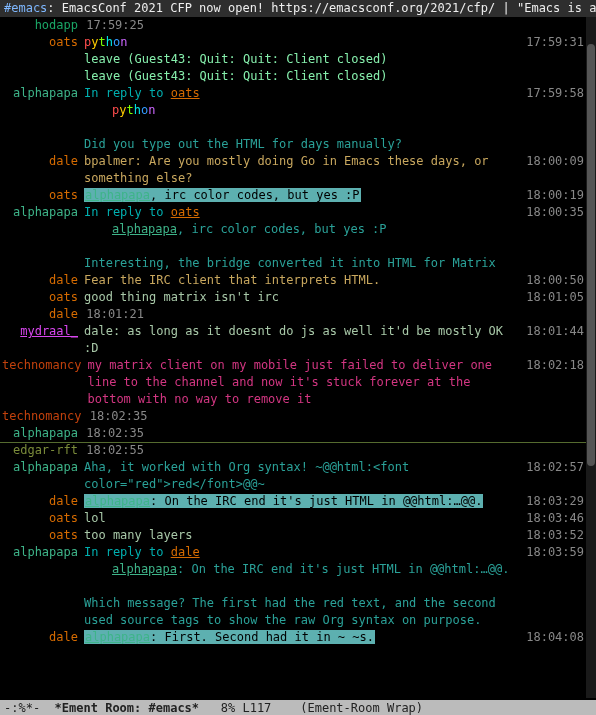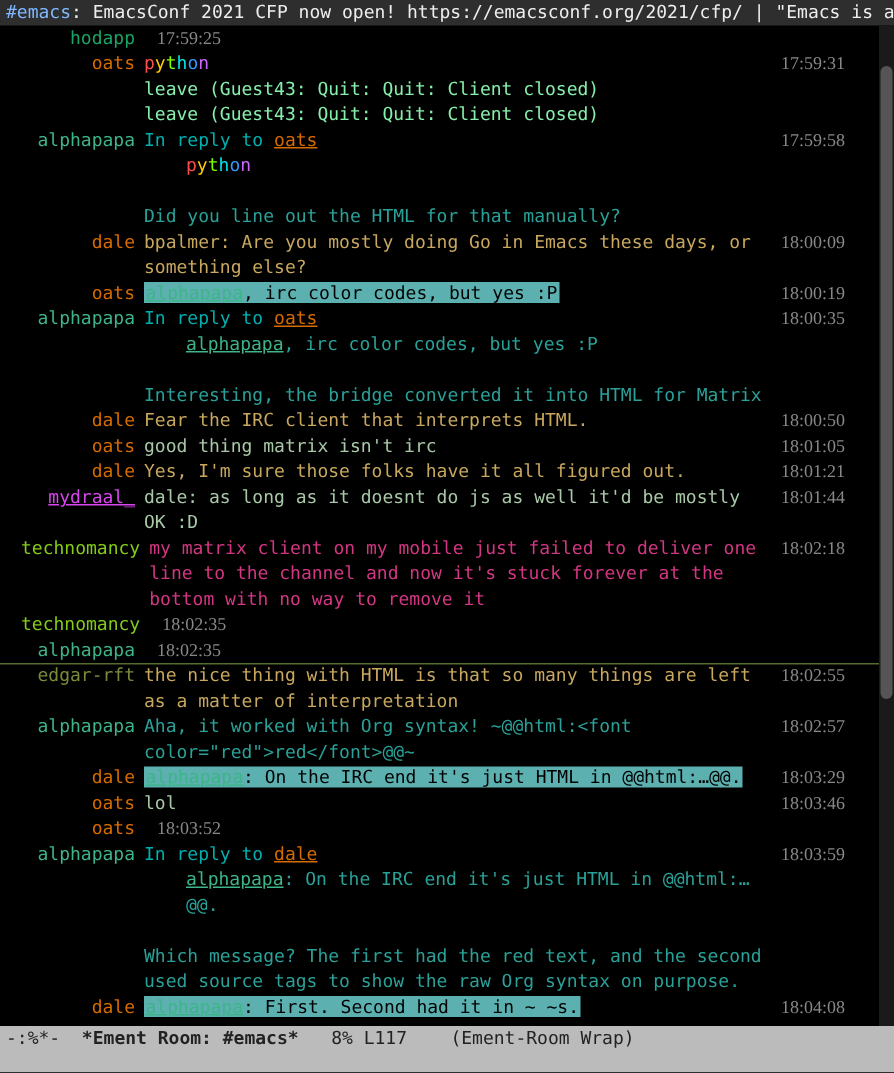--- a/index.html
+++ b/index.html
@@ -35,47 +35,46 @@
   }
   .scrollbar .thumb {
     position: absolute;
     left: 1px; right: 1px;
     background: #555;
     border-radius: 4px;
   }
   .modeline {
     position: absolute;
     bottom: 0; left: 0; right: 0;
-    height: 31px;
+    height: 15px;
     background: #bbb;
     color: #222;
     padding: 0 4px;
     white-space: nowrap;
     overflow: hidden;
   }
   .modeline .strong { font-weight: bold; }
-  .row { display: flex; align-items: flex-start; padding: 0 14px; }
+  .row { display: flex; align-items: flex-start; padding: 0 2px; }
   .nickcol {
     flex: 0 0 82px;
     text-align: right;
     padding-right: 6px;
     white-space: nowrap;
   }
   .msgcol {
     flex: 1 1 auto;
     padding-right: 4px;
     word-break: break-word;
   }
   .indent2 { padding-left: 28px; }
   .tscol {
     flex: 0 0 60px;
-    text-align: center;
+    text-align: right;
     color: #888;
     white-space: nowrap;
-    font-family: Liberation Serif, serif;
   }
   .spacer-row { height: 17px; }
   .underline { text-decoration: underline; }
   .link { color: #00afaf; }
   .hl-line {
     position: relative;
   }
   .hl-line::after {
     content: "";
     position: absolute;
@@ -92,21 +91,21 @@
   .rb span:nth-child(3){color:#7fff00}
   .rb span:nth-child(4){color:#00e6e6}
   .rb span:nth-child(5){color:#3399ff}
   .rb span:nth-child(6){color:#cc66ff}
   
   .c-hodapp{color:#1aa566}
   .c-oats{color:#d66b00}
   .c-alphapapa{color:#3eb489}
   .c-dale{color:#d66b00}
   .c-mydraal{color:#d946ef}
-  .c-technomancy{color:#84cc16}
+  .c-technomancy{color:#c2410c}
   .c-edgar{color:#7a8b3a}
   .c-msg-default{color:#a8c8a8}
   .c-msg-gold{color:#c8a75e}
   .c-msg-teal{color:#2aa198}
   .c-msg-magenta{color:#d33682}
   .c-msg-grey{color:#86efac}
   .c-red{color:#d33}
 </style>
 </head>
 <body>
@@ -159,21 +158,21 @@
       <div class="msgcol indent2">
         <span class="rb"><span>p</span><span>y</span><span>t</span><span>h</span><span>o</span><span>n</span></span>
       </div>
       <div class="tscol"></div>
     </div>
 
     <div class="row spacer-row"></div>
 
     <div class="row">
       <div class="nickcol"></div>
-      <div class="msgcol c-msg-teal">Did you line out the HTML for that manually?</div>
+      <div class="msgcol c-msg-teal">Did you type out the HTML for days manually?</div>
       <div class="tscol"></div>
     </div>
 
     <div class="row">
       <div class="nickcol c-dale">dale</div>
       <div class="msgcol c-msg-gold">bpalmer: Are you mostly doing Go in Emacs these days, or something else?</div>
       <div class="tscol">18:00:09</div>
     </div>
 
     <div class="row">
@@ -214,21 +213,20 @@
     </div>
 
     <div class="row">
       <div class="nickcol c-oats">oats</div>
       <div class="msgcol c-msg-default">good thing matrix isn't irc</div>
       <div class="tscol">18:01:05</div>
     </div>
 
     <div class="row">
       <div class="nickcol c-dale">dale</div>
-      <div class="msgcol c-msg-gold">Yes, I'm sure those folks have it all figured out.</div>
       <div class="tscol">18:01:21</div>
     </div>
 
     <div class="row">
       <div class="nickcol c-mydraal underline">mydraal_</div>
       <div class="msgcol c-msg-default">dale: as long as it doesnt do js as well it'd be mostly OK :D</div>
       <div class="tscol">18:01:44</div>
     </div>
 
     <div class="row">
@@ -242,21 +240,20 @@
       <div class="tscol">18:02:35</div>
     </div>
 
     <div class="row hl-line">
       <div class="nickcol c-alphapapa">alphapapa</div>
       <div class="tscol">18:02:35</div>
     </div>
 
     <div class="row">
       <div class="nickcol c-edgar">edgar-rft</div>
-      <div class="msgcol c-msg-gold">the nice thing with HTML is that so many things are left as a matter of interpretation</div>
       <div class="tscol">18:02:55</div>
     </div>
 
     <div class="row">
       <div class="nickcol c-alphapapa">alphapapa</div>
       <div class="msgcol c-msg-teal">Aha, it worked with Org syntax!  ~@@html:&lt;font color="red"&gt;red&lt;/font&gt;@@~</div>
       <div class="tscol">18:02:57</div>
     </div>
 
     <div class="row">
@@ -268,20 +265,21 @@
     </div>
 
     <div class="row">
       <div class="nickcol c-oats">oats</div>
       <div class="msgcol c-msg-default">lol</div>
       <div class="tscol">18:03:46</div>
     </div>
 
     <div class="row">
       <div class="nickcol c-oats">oats</div>
+      <div class="msgcol c-msg-default">too many layers</div>
       <div class="tscol">18:03:52</div>
     </div>
 
     <div class="row">
       <div class="nickcol c-alphapapa">alphapapa</div>
       <div class="msgcol">
         <span class="link">In reply to </span><span class="c-dale underline">dale</span>
       </div>
       <div class="tscol">18:03:59</div>
     </div>

